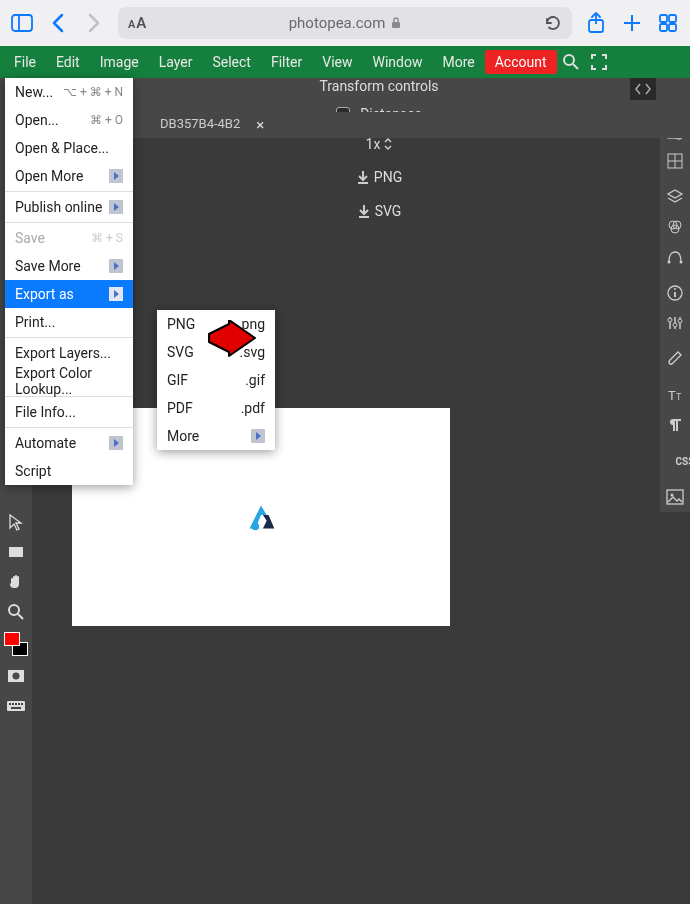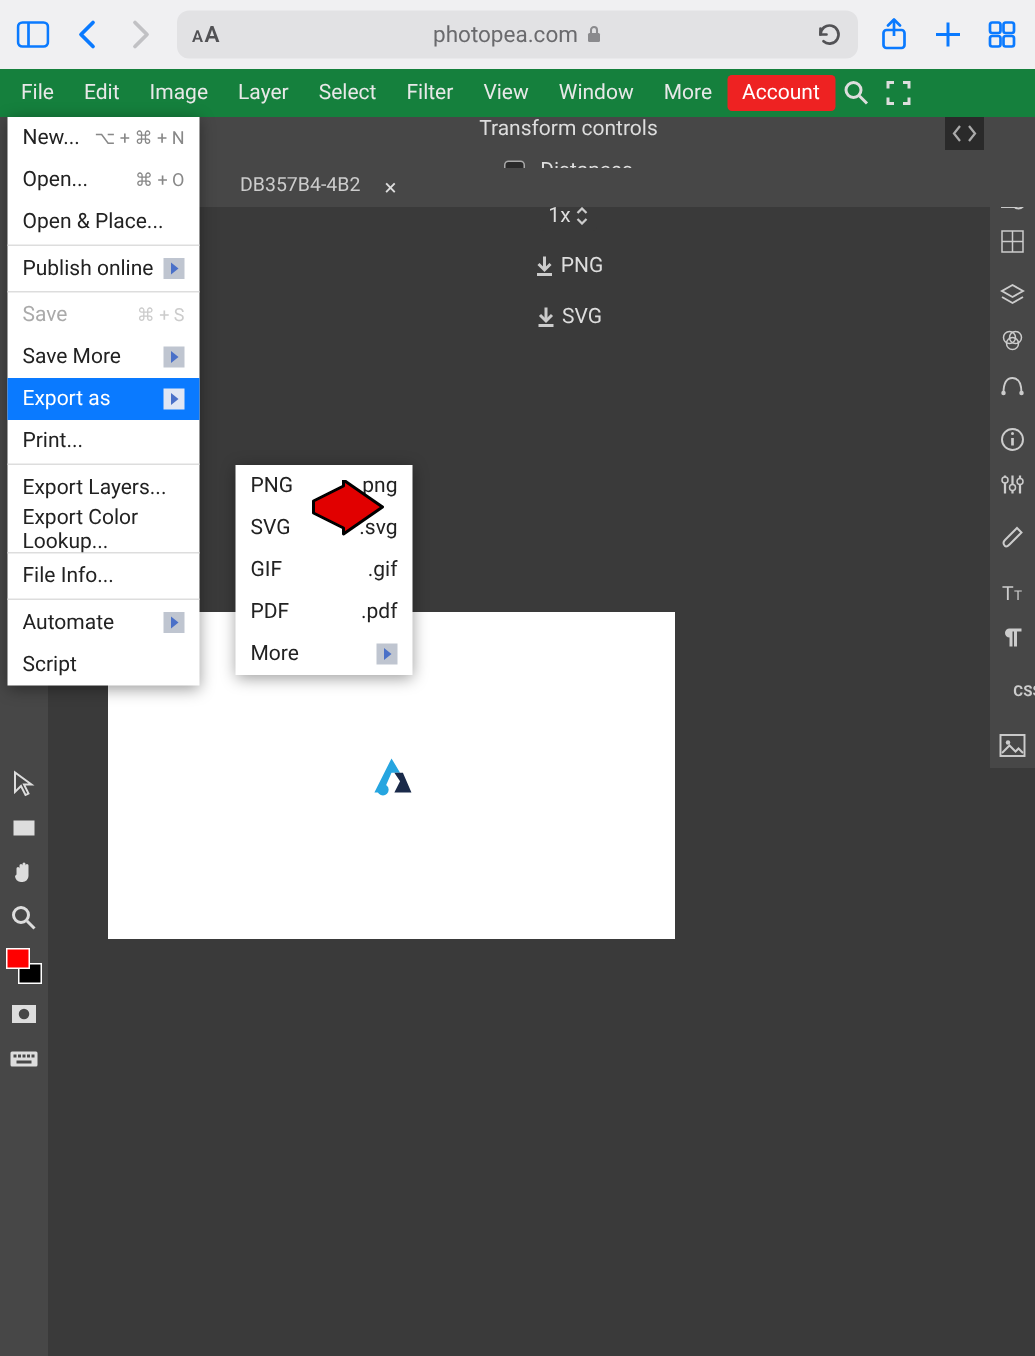--- a/index.html
+++ b/index.html
@@ -343,20 +343,24 @@
       <span>New...</span>
       <span class="fm-shortcut">⌥ + ⌘ + N</span>
     </div>
   <div class="fm-item">
       <span>Open...</span>
       <span class="fm-shortcut">⌘ + O</span>
     </div>
   <div class="fm-item">
       <span>Open &amp; Place...</span>
     </div>
+  <div class="fm-item">
+      <span>Open More</span>
+      <span class="submenu-ind"></span>
+    </div>
   <div class="fm-sep"></div>
   <div class="fm-item">
       <span>Publish online</span>
       <span class="submenu-ind"></span>
     </div>
   <div class="fm-sep"></div>
   <div class="fm-item disabled">
       <span>Save</span>
       <span class="fm-shortcut">⌘ + S</span>
     </div>

